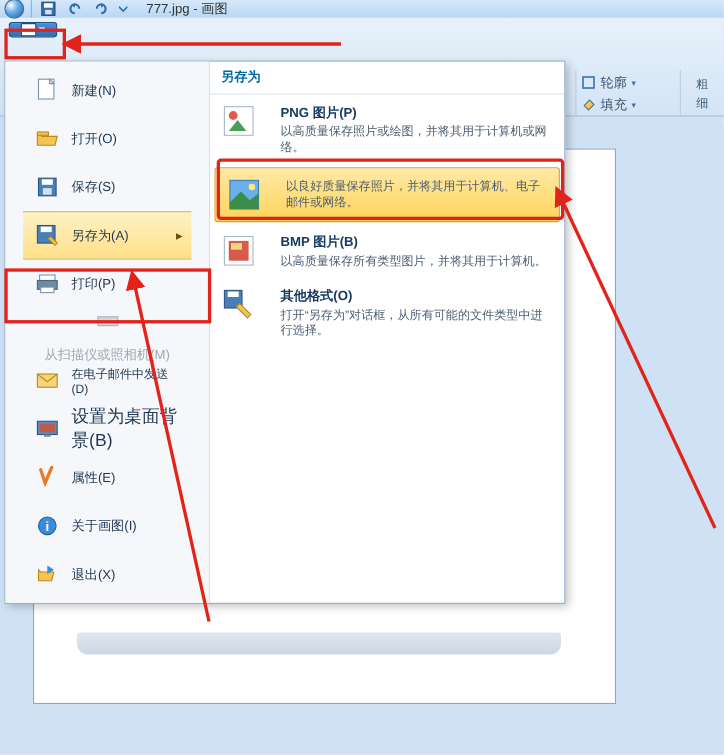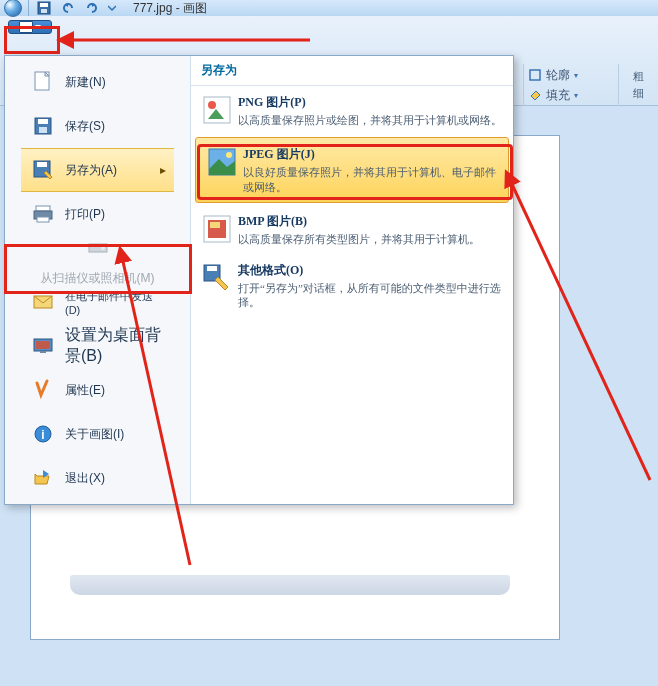--- a/index.html
+++ b/index.html
@@ -155,23 +155,22 @@
     .submenu-title {
       font-size: 12px;
       font-weight: bold;
       color: #0369a1;
       padding: 6px 10px;
       border-bottom: 1px solid #d8e3ef;
     }
     .submenu-item {
       display: flex;
       padding: 8px 10px;
-      gap: 5px;
+      gap: 22px;
       cursor: default;
-      font-family: Liberation Serif, serif;
     }
     .submenu-item.highlighted {
       background: linear-gradient(to bottom, #ffe9a6, #fdd45a);
       border: 1px solid #e09d2e;
       border-radius: 3px;
       margin: 2px 4px;
     }
     .sub-icon {
       width: 32px; height: 32px;
       flex-shrink: 0;
@@ -307,20 +306,29 @@
       <div class="menu-icon">
         <svg width="20" height="24">
             <rect x="2" y="2" width="14" height="18" fill="#fff" stroke="#7a94b0"></rect>
             <path d="M12 2 L16 6 L12 6 Z" fill="#d8e5f2" stroke="#7a94b0"></path>
           </svg>
       </div>
       <span>新建(N)</span>
     </div>
     <div class="menu-item">
       <div class="menu-icon">
+        <svg width="22" height="20">
+            <path d="M2 6 L2 16 L18 16 L20 8 L6 8 L5 6 Z" fill="#f5c551" stroke="#b98a20"></path>
+            <rect x="2" y="4" width="10" height="3" fill="#f5c551" stroke="#b98a20"></rect>
+          </svg>
+      </div>
+      <span>打开(O)</span>
+    </div>
+    <div class="menu-item">
+      <div class="menu-icon">
         <svg width="20" height="20">
             <rect x="2" y="2" width="16" height="16" fill="#4a7fb5" stroke="#2a5585"></rect>
             <rect x="5" y="3" width="10" height="5" fill="#fff"></rect>
             <rect x="6" y="11" width="8" height="6" fill="#cfe2f5"></rect>
           </svg>
       </div>
       <span>保存(S)</span>
     </div>
     <div class="menu-item highlighted">
       <div class="menu-icon">
@@ -417,21 +425,20 @@
 
     <div class="submenu-item highlighted">
       <div class="sub-icon">
         <svg width="30" height="30">
             <rect x="2" y="2" width="26" height="26" fill="#6bb0e8" stroke="#3a7eb0"></rect>
             <circle cx="22" cy="8" r="3" fill="#ffe87a"></circle>
             <path d="M2 22 L12 12 L20 20 L28 14 L28 28 L2 28 Z" fill="#3a8e4a"></path>
           </svg>
       </div>
       <div class="sub-text">
-        <div class="sub-title">JPEG 图片(J)</div>
         <div class="sub-desc">以良好质量保存照片，并将其用于计算机、电子邮件或网络。</div>
       </div>
     </div>
 
     <div class="submenu-item">
       <div class="sub-icon">
         <svg width="30" height="30">
             <rect x="2" y="2" width="26" height="26" fill="#fff" stroke="#a8b8c8"></rect>
             <rect x="6" y="6" width="18" height="18" fill="#d85a4a"></rect>
             <rect x="8" y="8" width="10" height="6" fill="#f5d77a"></rect>

